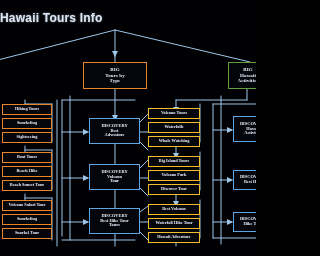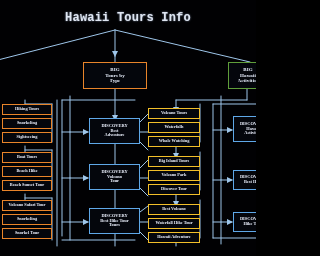--- a/index.html
+++ b/index.html
@@ -5,24 +5,24 @@
   html,body{margin:0;padding:0;background:#000;}
   body{
     width:256px;height:256px;overflow:hidden;position:relative;
     font-family:"Liberation Serif", serif;
     background:#010103;
   }
   #stage{position:absolute;inset:0;width:256px;height:256px;}
   svg.wires{position:absolute;left:0;top:0;width:256px;height:256px;}
 
   .title{
-    position:absolute;left:0;top:11px;width:256px;text-align:center;
+    position:absolute;left:0;top:11px;width:256px;text-align:left;
     font-size:12px;font-weight:700;color:#dfe6f2;letter-spacing:.2px;
     text-shadow:0 0 2px #7d8aa0;
-    font-family:Liberation Mono, monospace;
+    font-family:Liberation Sans, sans-serif;
   }
 
   .node{
     position:absolute;box-sizing:border-box;
     background:#04060c;border-width:1.4px;border-style:solid;
     display:flex;flex-direction:column;align-items:center;justify-content:center;
     text-align:center;line-height:1.08;
     font-family:"Liberation Serif", serif;
   }
   .node span{display:block;white-space:nowrap;overflow:hidden;}

